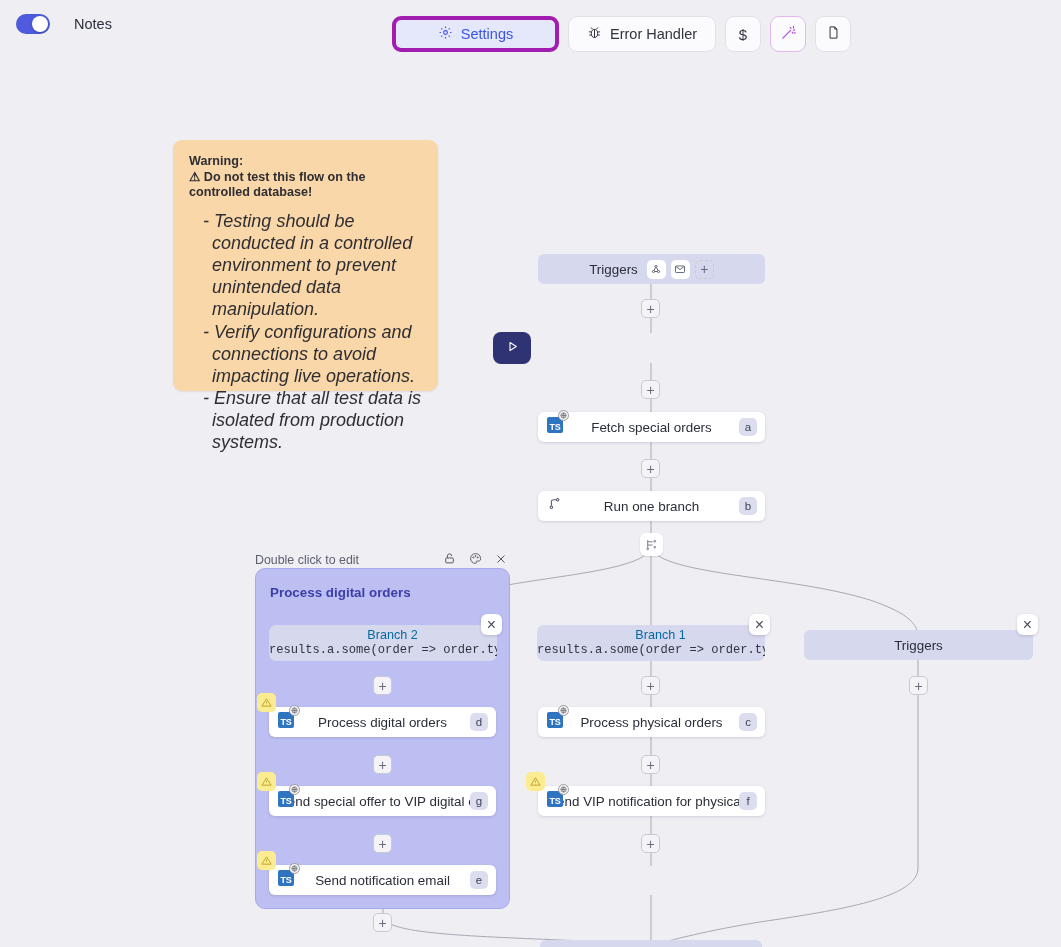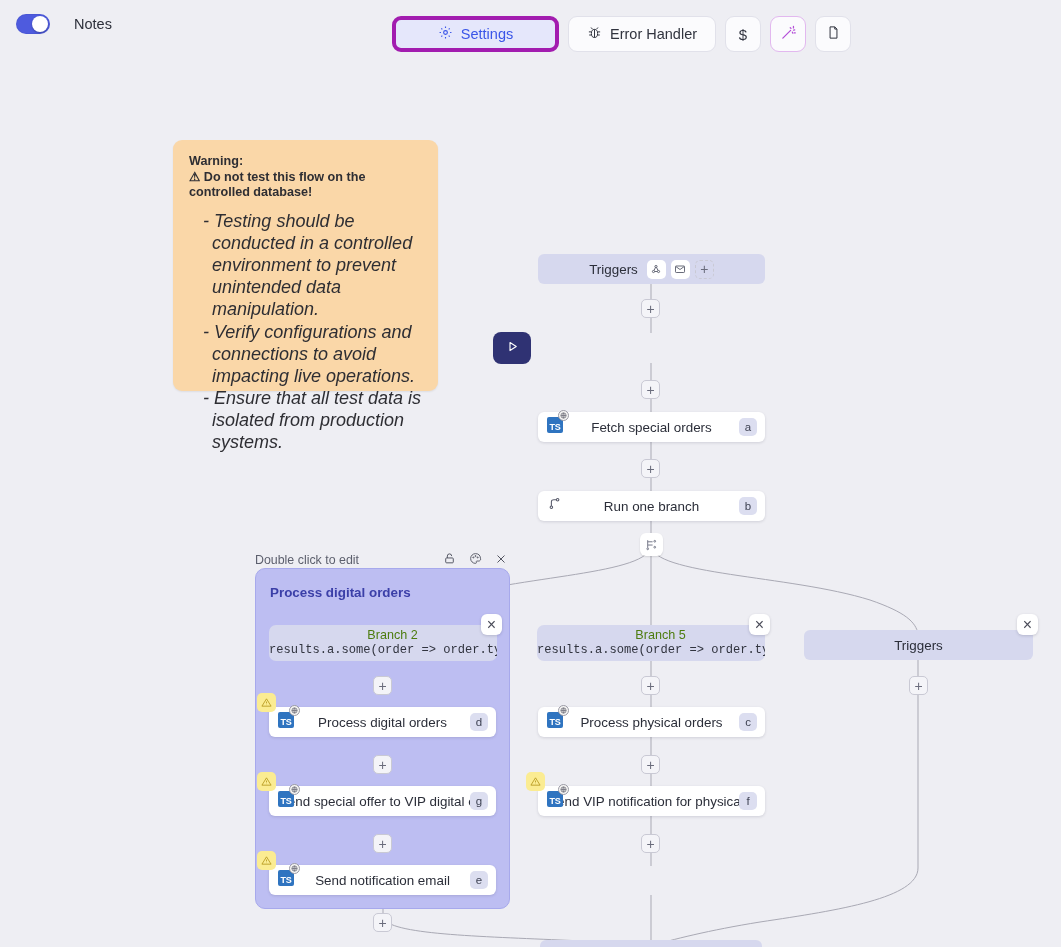--- a/index.html
+++ b/index.html
@@ -130,21 +130,21 @@
     background: #fff; box-shadow: 0 1px 3px rgba(20,20,50,.17);
     display: flex; align-items: center; justify-content: center;
     color: #4a4c59; cursor: pointer;
   }
 
   
   .branch-node {
     position: absolute; width: 228px; border-radius: 7px;
     background: #d6d8ee; padding: 3px 0 4px; text-align: center;
   }
-  .branch-name { font-size: 12.6px; color: #4d7c0f; padding-left: 19px; }
+  .branch-name { font-size: 12.6px; color: #0369a1; padding-left: 19px; }
   .branch-expr {
     font-family: "Liberation Mono", monospace;
     font-size: 12.1px; color: #31343f; margin-top: 1px;
     white-space: nowrap; overflow: hidden;
   }
 
   
   .group {
     position: absolute; left: 255px; top: 568px;
     width: 255px; height: 341px;
@@ -442,21 +442,21 @@
             </span>
         </span>
       </span>
       <span class="node-title">Send notification email</span>
       <span class="badge-letter">e</span>
     </div>
 
     <div class="plus" style="left:373px; top:913px;">+</div>
 
     <div class="branch-node" style="left:537px; top:625px;">
-      <div class="branch-name">Branch 5</div>
+      <div class="branch-name">Branch 1</div>
       <div class="branch-expr">results.a.some(order =&gt; order.type</div>
     </div>
     <div class="close-chip" style="left:749px; top:614px;">×</div>
 
     <div class="plus" style="left:641px; top:676px;">+</div>
 
     <div class="node white" style="left:538px; top:707px; width:227px;">
       <span class="leftico">
         <span class="ts-icon"><span class="ts-sq">TS</span>
           <span class="ts-ov">

